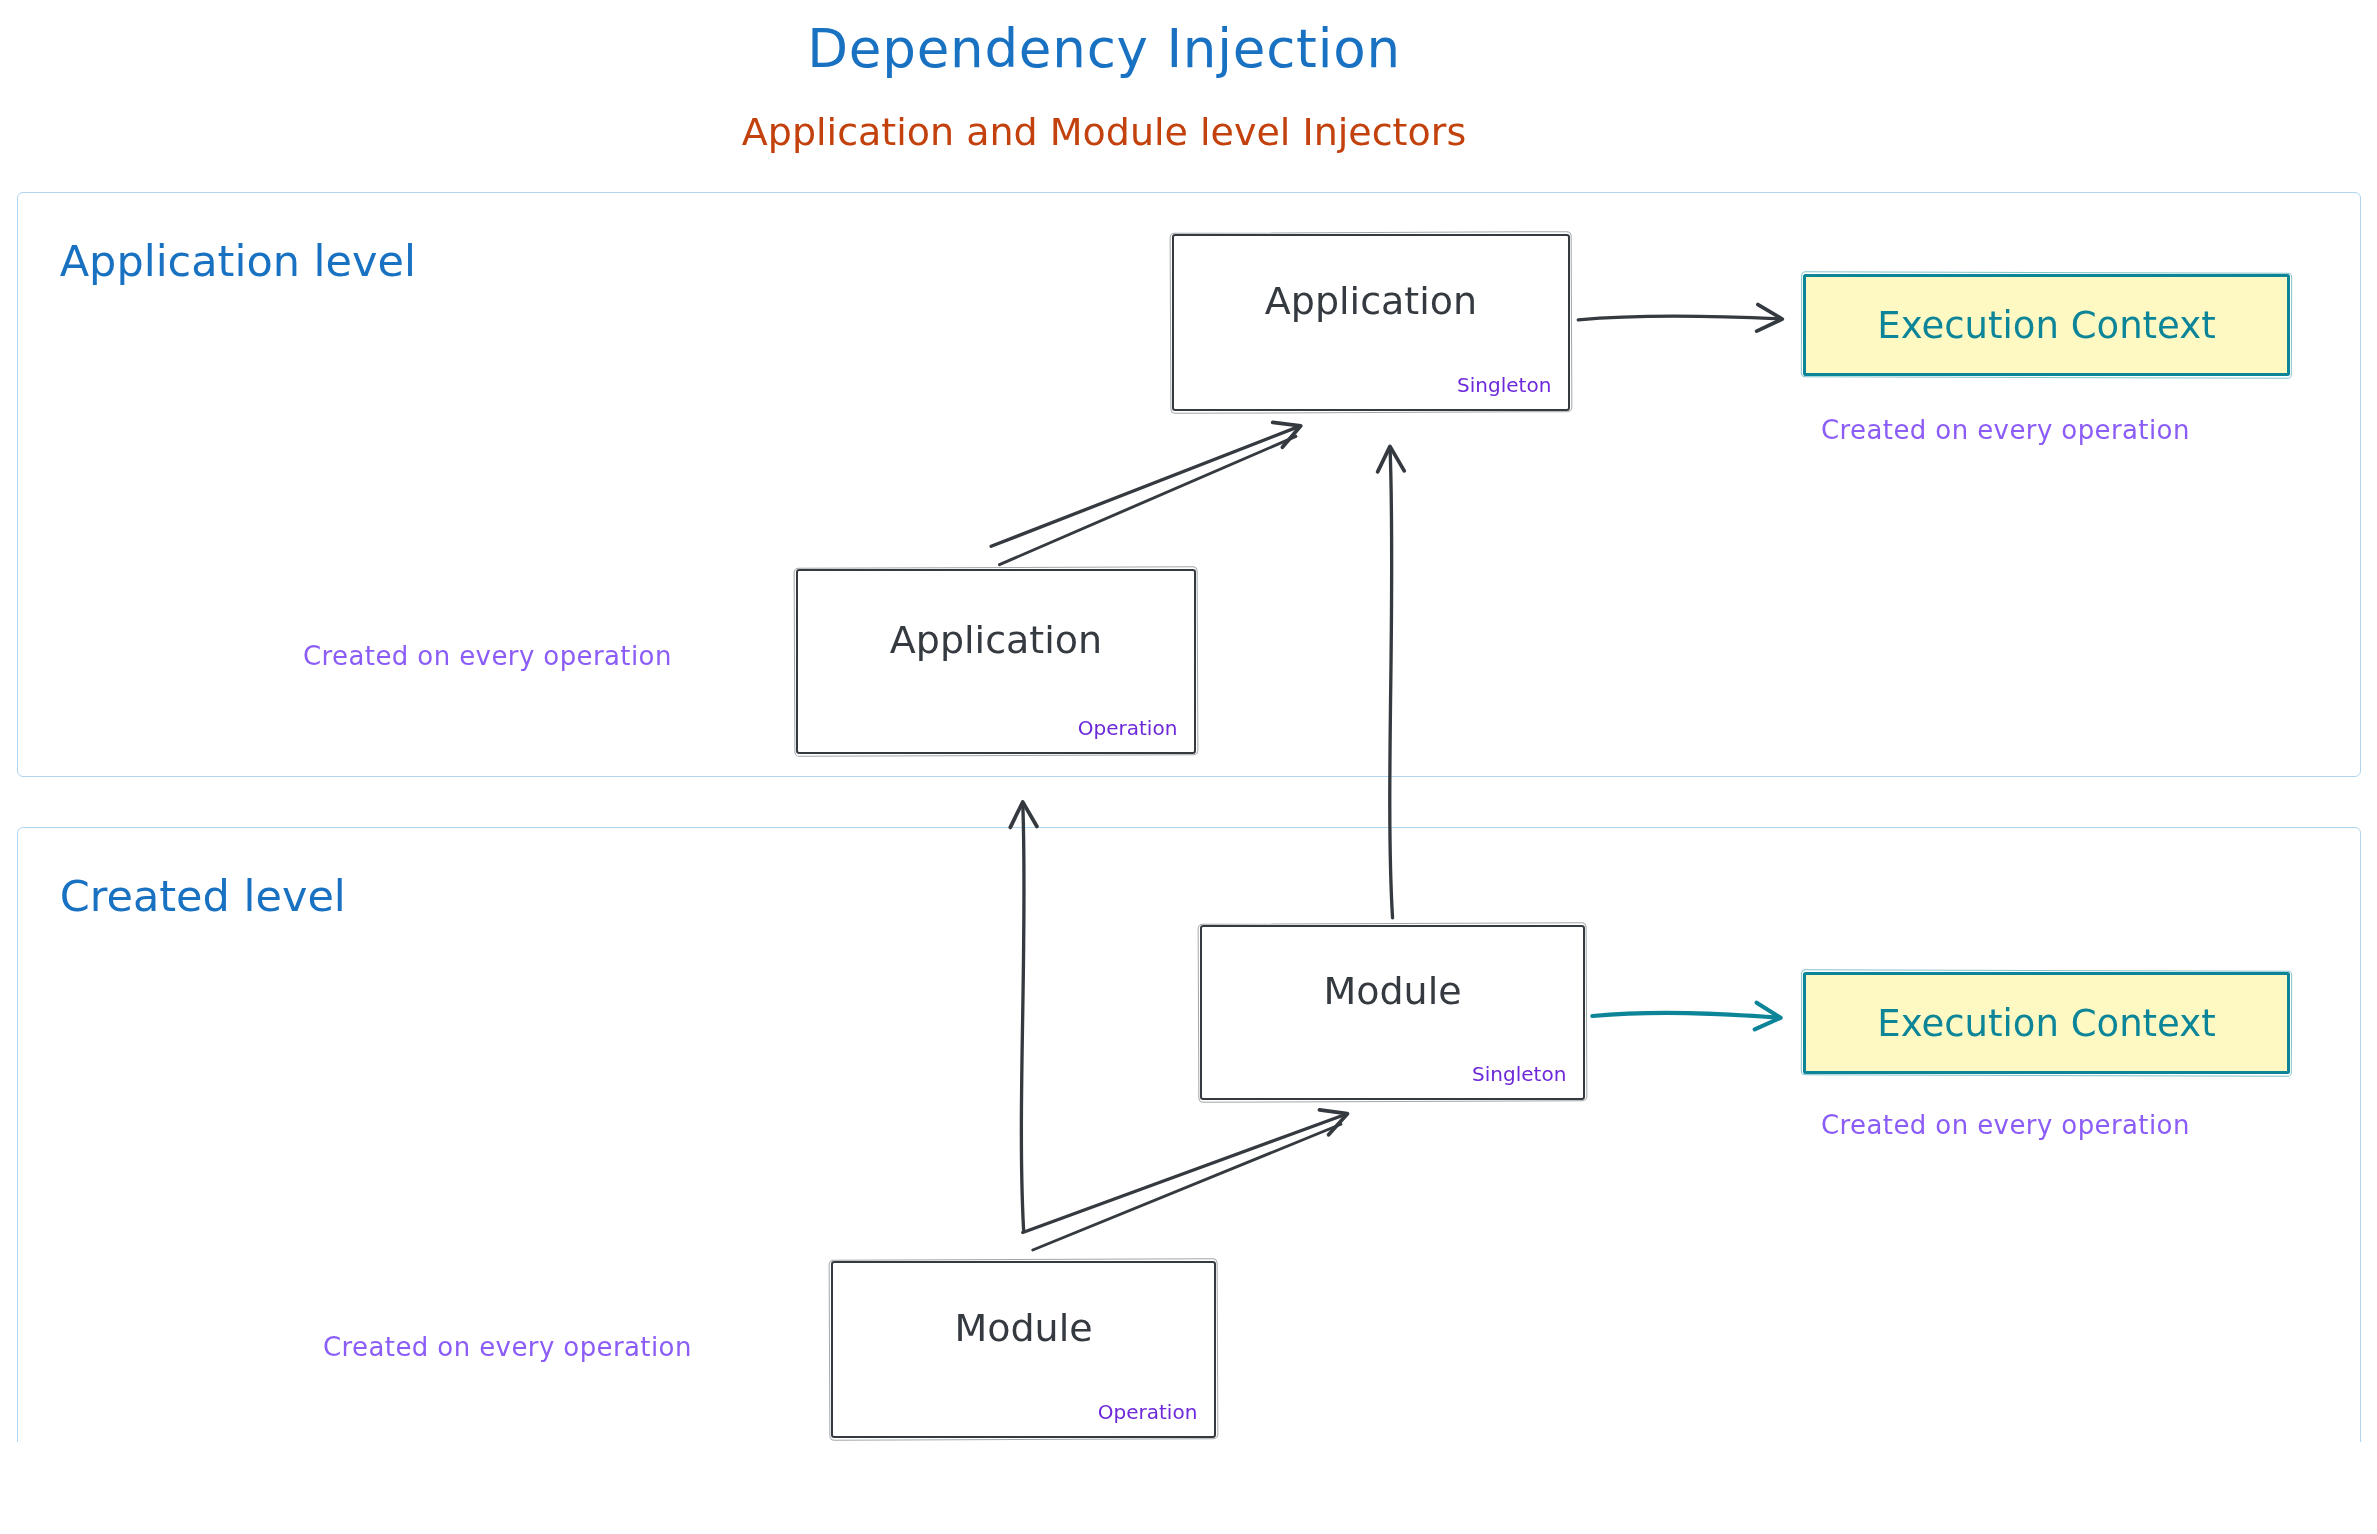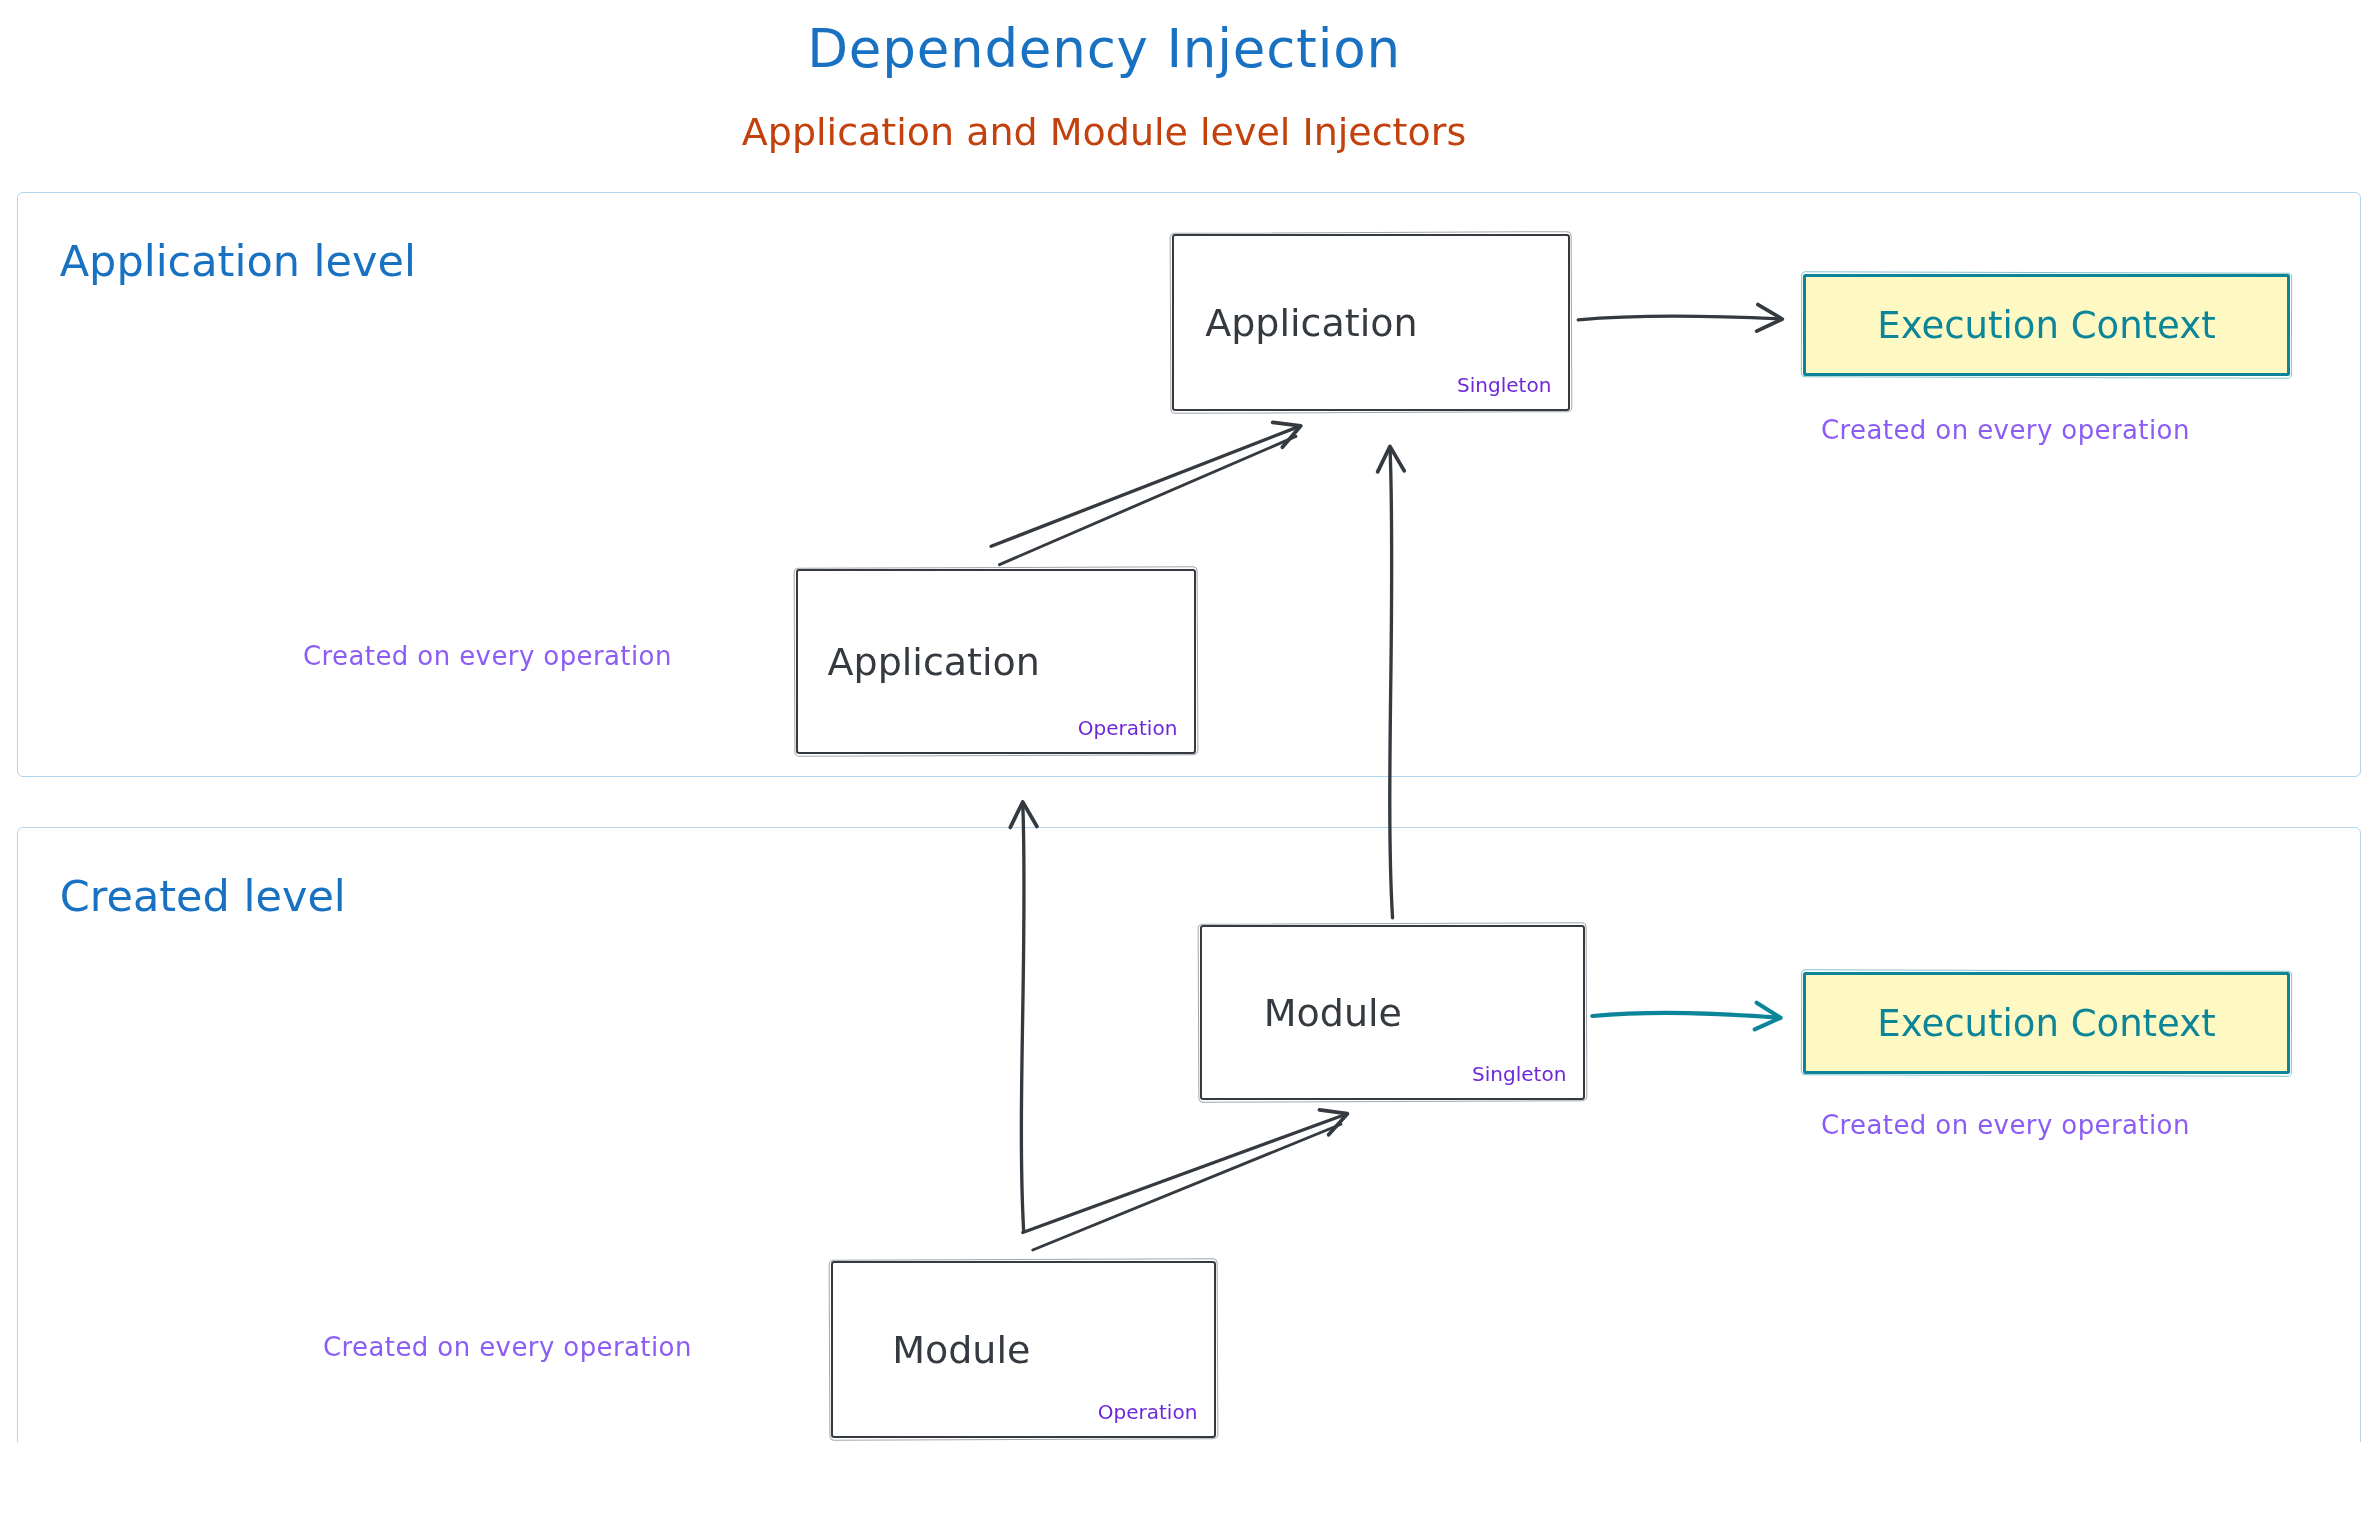--- a/index.html
+++ b/index.html
@@ -26,21 +26,21 @@
   .region-app { top: 192px; height: 585px; }
   .region-module { top: 827px; height: 704px; }
   .region-label {
     position: absolute; left: 42px; top: 43px;
     font-size: 43px; font-weight: 500; color: #1971c2; white-space: nowrap;
   }
 
   
   .node {
     position: absolute; background: #ffffff; border: 2.5px solid #343a40; border-radius: 3.3px;
-    display: flex; flex-direction: row; padding: 11.7px 16.7px; z-index: 2; gap: 25px;
+    display: flex; flex-direction: column; padding: 11.7px 16.7px; z-index: 2; gap: 25px;
   }
   .node::before {
     content: ""; position: absolute; inset: -4.2px; border: 1.7px solid #343a40;
     border-radius: 5px; transform: rotate(-0.25deg); opacity: 0.45; pointer-events: none;
   }
   .node-title {
     flex: 1; display: flex; align-items: center; justify-content: center;
     font-size: 38px; color: #343a40; white-space: nowrap;
   }
   .node-tag {

